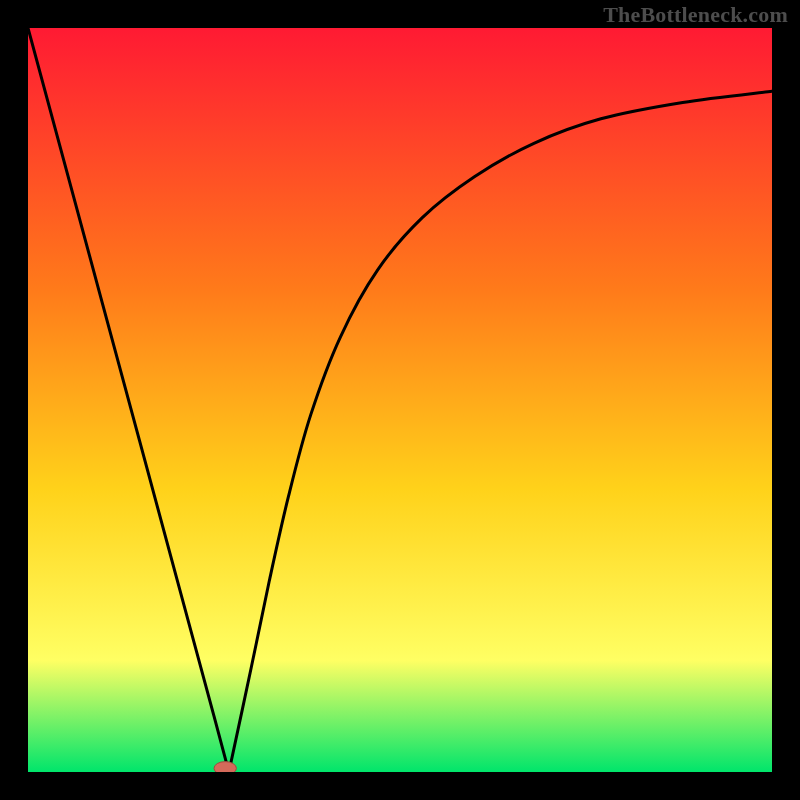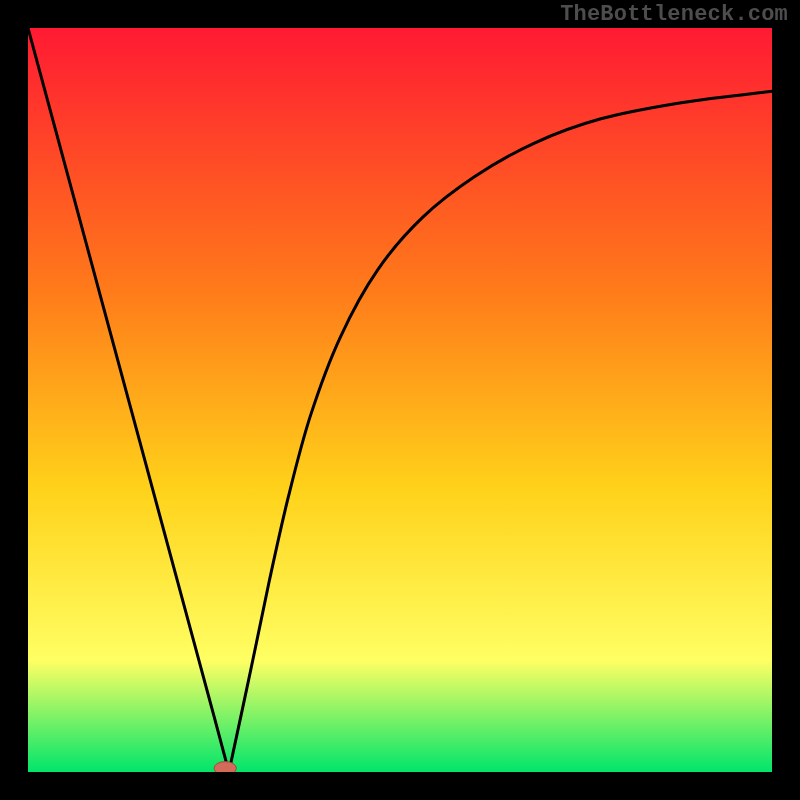--- a/index.html
+++ b/index.html
@@ -15,21 +15,21 @@
     top: 0;
     left: 0;
     width: 800px;
     height: 800px;
     background: #000;
   }
   .watermark {
     position: absolute;
     top: 2px;
     right: 12px;
-    font-family: Liberation Mono, monospace;
+    font-family: Liberation Serif, serif;
     font-size: 22px;
     color: #4d4d4d;
     font-weight: 600;
     letter-spacing: 0.2px;
   }
   .plot {
     position: absolute;
     top: 28px;
     left: 28px;
     width: 744px;

